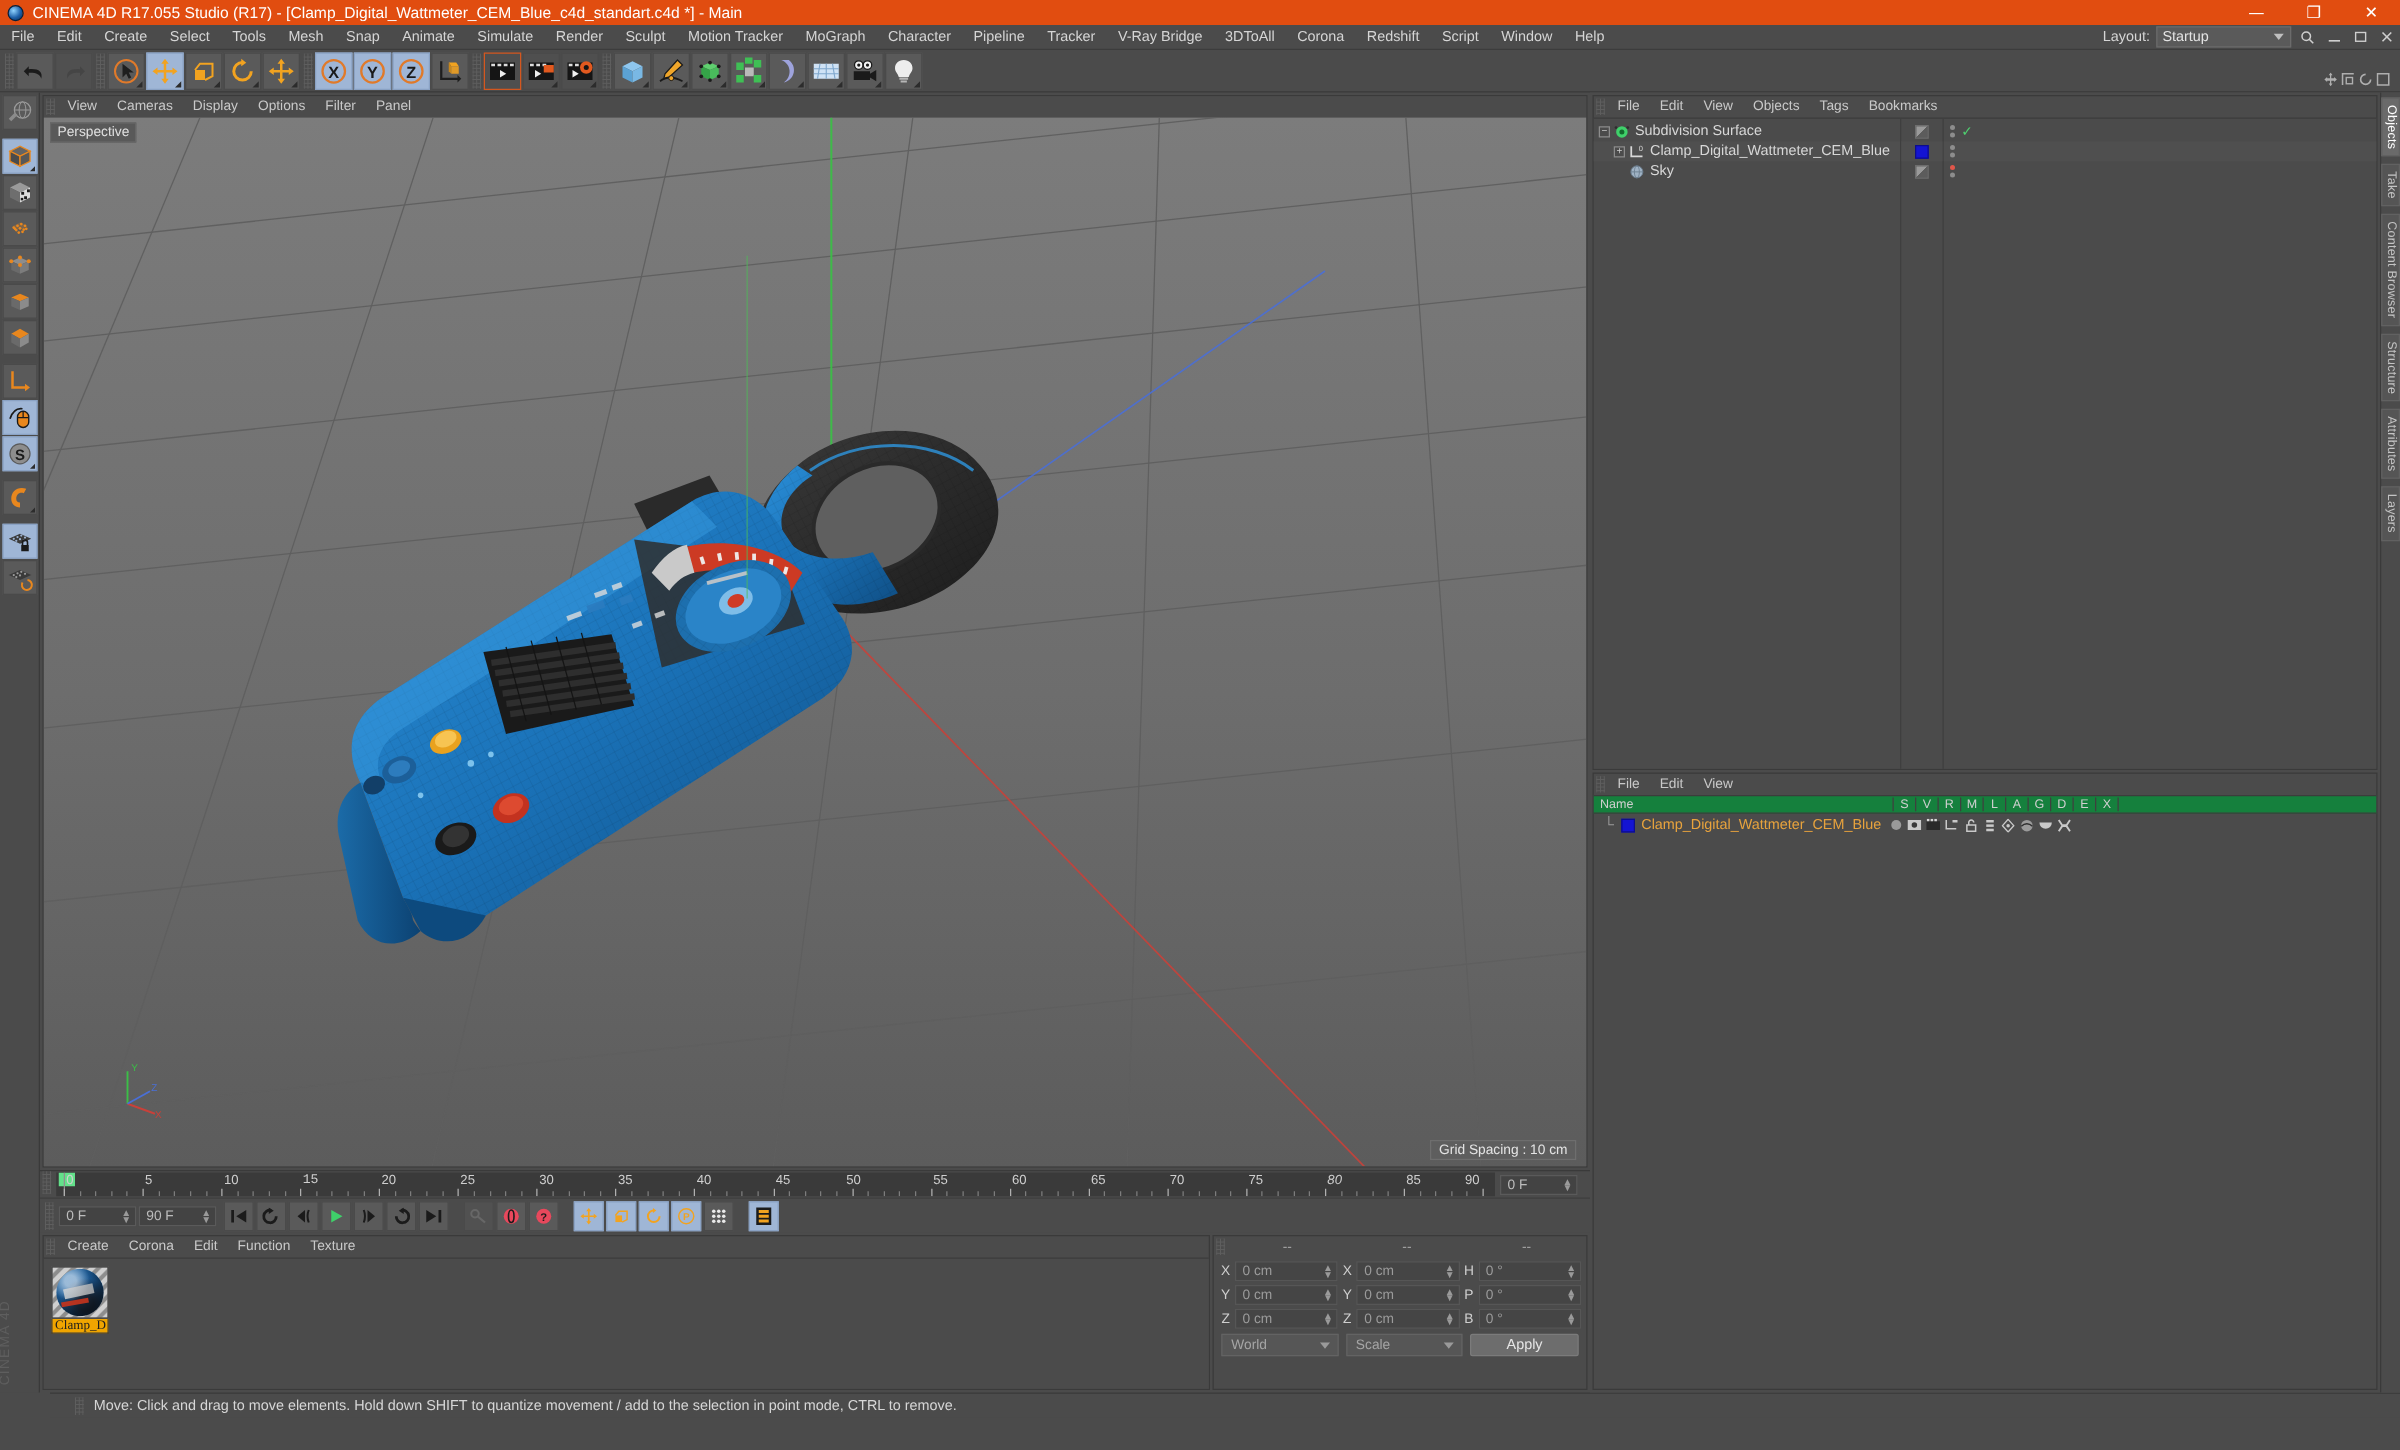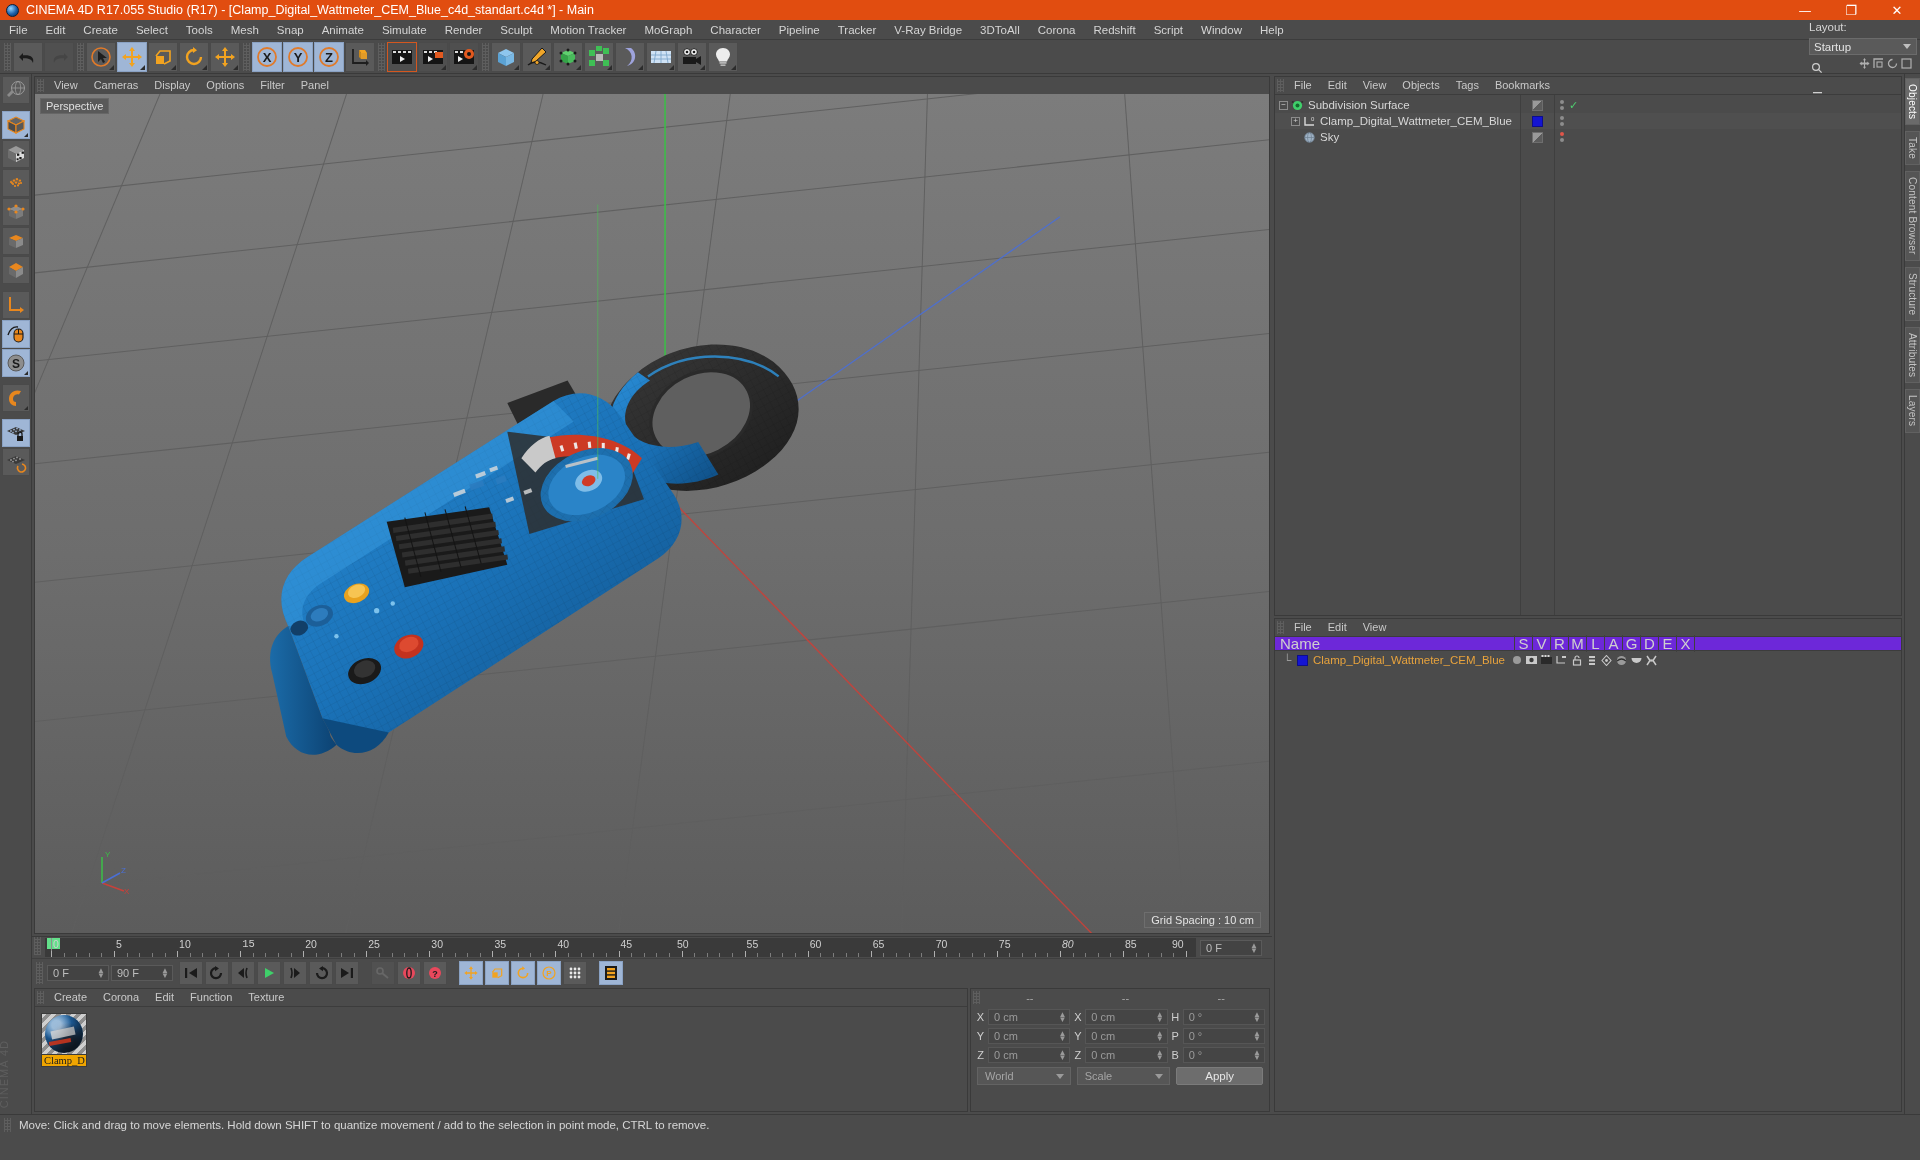--- a/index.html
+++ b/index.html
@@ -25,21 +25,21 @@
     width:46px;height:20px;display:flex;align-items:center;justify-content:center;
     color:#fff;font-size:13px;font-family:"DejaVu Sans", sans-serif;
   }
 
   
   #menubar{
     height:20px; background:#4b4b4b; display:flex; align-items:center;
     font-size:11.5px; color:#d5d5d5; position:relative; border-bottom:1px solid #3c3c3c;
   }
   #menubar .mi{ padding:0 9px; line-height:20px; white-space:nowrap; cursor:default;}
-  #layoutbox{ position:absolute; right:3px; top:1px; display:flex; align-items:flex-start; gap:5px;flex-direction:column;}
+  #layoutbox{ position:absolute; right:3px; top:1px; display:flex; align-items:center; gap:5px;}
   #layoutbox .lb-label{ font-size:11.5px; color:#d5d5d5; }
   #layoutbox .lb-select{
     width:108px;height:17px;background:#5a5a5a;border:1px solid #6b6b6b;
     display:flex;align-items:center;padding:0 4px;font-size:11.5px;color:#e3e3e3;
     position:relative;
   }
   #layoutbox .lb-select .caret{ position:absolute; right:5px; top:5px;
     border-left:4px solid transparent;border-right:4px solid transparent;border-top:5px solid #bfbfbf;}
   .hdr-ico{ width:16px;height:16px;display:flex;align-items:center;justify-content:center;color:#cfcfcf;font-size:12px;}
 
@@ -194,40 +194,40 @@
   .dotrow{ width:14px; display:flex; flex-direction:column; align-items:center; justify-content:center; gap:2px;}
   .dot{ width:4px;height:4px;border-radius:50%;background:#8d8d8d;}
   .dot.red{ background:#e0564a; }
   .halfsq{ width:11px;height:11px;border:1px solid #6e6e6e;
      background:linear-gradient(135deg,#9a9a9a 0 50%, #5c5c5c 50% 100%);}
   .bluesq{ width:11px;height:11px;background:#1414d2;border:1px solid #0d0d8c;}
 
   #attrmgr{ flex:1 1 auto; border:1px solid #3a3a3a; margin:0 2px 2px 2px; display:flex; flex-direction:column; background:#4b4b4b; min-height:0;}
   #attrmenu{ height:17px; display:flex; align-items:center; font-size:11px;}
   #attrmenu .am{ padding:0 8px; line-height:17px; color:#c9c9c9;}
-  #attr-colhdr{ height:15px; display:flex; align-items:center; background:#6d28d9;
-     border-top:1px solid #3c3c3c; border-bottom:1px solid #3c3c3c; font-size:15px; color:#cfcfcf;}
+  #attr-colhdr{ height:15px; display:flex; align-items:center; background:#15803d;
+     border-top:1px solid #3c3c3c; border-bottom:1px solid #3c3c3c; font-size:10px; color:#cfcfcf;}
   #attr-colhdr .cname{ width:240px; padding-left:5px; border-right:1px solid #3f3f3f;}
   #attr-colhdr .ccell{ width:18px; text-align:center; border-right:1px solid #3f3f3f;}
   #attr-colhdr .cfill{ flex:1 1 auto; }
   #attr-rows{ flex:1 1 auto; padding-top:1px;}
   .arow{ height:16px; display:flex; align-items:center; font-size:11.5px; color:#e8a33d; white-space:nowrap;}
   .tagicons{ display:flex; align-items:center; gap:3px; margin-left:6px;}
   .tagico{ width:12px;height:12px;display:flex;align-items:center;justify-content:center;color:#c9c9c9;font-size:9px;}
 
   
   #rtabs{ width:16px; background:#4b4b4b; border-left:1px solid #3a3a3a;
     display:flex; flex-direction:column; align-items:center; padding-top:4px; gap:6px;}
   .rtab{ writing-mode:vertical-rl; font-size:10px; color:#c4c4c4; background:#555; border:1px solid #616161;
      padding:5px 1px; letter-spacing:.2px;}
   .rtab.sel{ background:#6a6a6a; color:#fff;}
 
   
   #statusbar{ height:20px; background:#4b4b4b; border-top:1px solid #3a3a3a;
-     display:flex; align-items:center; font-size:11.5px; color:#d6d6d6; padding-left:2px;}
+     display:flex; align-items:center; font-size:11.5px; color:#d6d6d6; padding-left:18px;margin-left:40px;}
 
   svg{ display:block; }
 </style>
 </head>
 <body>
 
 <div id="titlebar">
   <div class="tb-icon"></div>
   <div class="tb-text">CINEMA 4D R17.055 Studio (R17) - [Clamp_Digital_Wattmeter_CEM_Blue_c4d_standart.c4d *] - Main</div>
   <div id="winbtns">

